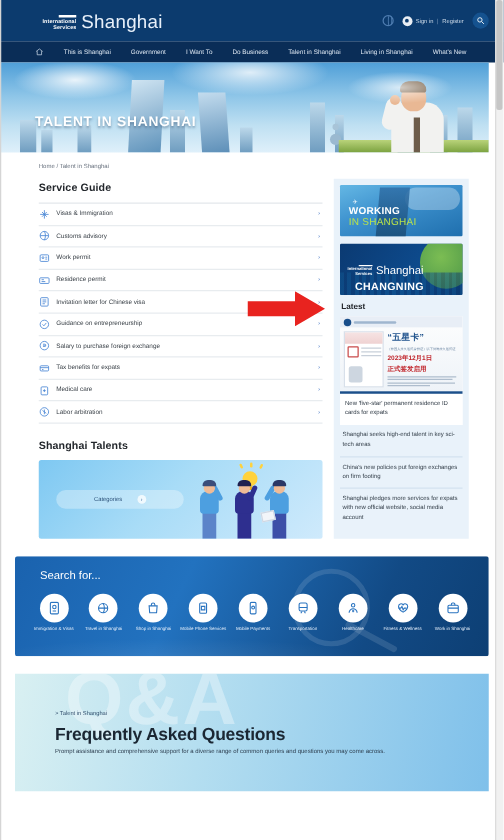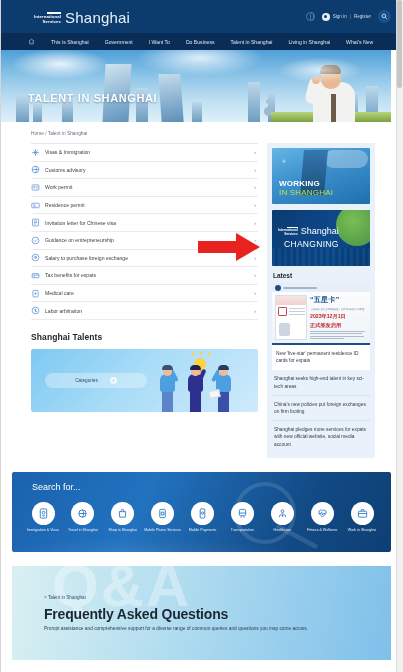--- a/index.html
+++ b/index.html
@@ -117,38 +117,38 @@
   .p3 .leg{left:2px;background:#3c4fa8;}
   .p3 .torso{left:0;background:#4d9fe0;}
   .p3 .hair{background:#2b3866;}
   .p3 .arm{left:-2px;background:#4d9fe0;transform:rotate(30deg);}
   .bulb{position:absolute;left:36px;bottom:42px;width:12px;height:12px;border-radius:50%;background:#ffd23d;}
   .bulb:after{content:"";position:absolute;left:4px;bottom:-3px;width:4px;height:3px;background:#e8ae1d;}
   .ray{position:absolute;background:#ffd23d;width:1.5px;height:4px;border-radius:1px;}
   .laptop{position:absolute;right:-4px;bottom:14px;width:11px;height:8px;background:#f2f5f9;border:1px solid #cfd8e4;transform:rotate(-12deg);}
 
   
-  .ban{height:56px;border-radius:1px;overflow:hidden;position:relative;margin-bottom:6px;}
+  .ban{height:41px;border-radius:1px;overflow:hidden;position:relative;margin-bottom:6px;}
   .ban1{background:linear-gradient(160deg,#64b7e4 0%,#3f93cf 40%,#1f6fae 100%);}
   .ban1 .b-tower{position:absolute;left:30px;top:2px;width:24px;height:45px;background:linear-gradient(180deg,#2f6fa8,#17486f);transform:skewX(-5deg);opacity:.85;}
   .ban1 .b-cloud{position:absolute;right:2px;top:2px;width:44px;height:18px;border-radius:10px;background:rgba(255,255,255,.3);}
   .ban1 .b-plane{position:absolute;left:10px;top:10px;font-size:5px;color:#fff;opacity:.85;}
   .b1-t1{position:absolute;left:7px;bottom:16px;font-size:8px;font-weight:700;color:#fff;letter-spacing:.2px;}
   .b1-t2{position:absolute;left:7px;bottom:7px;font-size:8px;font-weight:400;color:#b9e24a;letter-spacing:.2px;}
   .ban2{background:linear-gradient(120deg,#0b3a72 0%,#0d4a8c 60%,#0b3a72 100%);}
   .ban2 .b-circ{position:absolute;right:-8px;top:-6px;width:42px;height:42px;border-radius:50%;
     background:radial-gradient(circle at 40% 40%, #8fd24a, #4e9e3e);opacity:.85;}
   .ban2 .b-sky{position:absolute;left:0;bottom:0;width:100%;height:18px;
     background:repeating-linear-gradient(90deg,#10558f 0 3px,#0b3a72 3px 6px);opacity:.5;}
   .b2-row{position:absolute;left:6px;top:17px;display:flex;align-items:flex-end;gap:3px;}
   .b2-mark{display:flex;flex-direction:column;align-items:flex-end;line-height:1;}
   .b2-bar{width:11px;height:1.2px;background:#fff;margin-bottom:1px;}
   .b2-l{font-size:3.3px;color:#fff;font-weight:700;}
   .b2-city{font-size:9px;color:#fff;line-height:1;}
-  .b2-t{position:absolute;left:12px;top:29px;font-size:8.5px;font-weight:400;color:#fff;letter-spacing:.3px;text-align:center;}
+  .b2-t{position:absolute;left:12px;top:29px;font-size:8.5px;font-weight:700;color:#fff;letter-spacing:.3px;text-align:center;}
 
   h3.lat{font-size:6.5px;font-weight:700;color:#23272c;margin:4px 0 4px 1px;}
   .news-card{background:#fff;}
   .news-img{height:62px;position:relative;overflow:hidden;background:#f3f6f9;border-bottom:2px solid #1b4f8a;}
   .ni-head{height:9px;background:#e8eef6;display:flex;align-items:center;gap:2px;padding:0 3px;}
   .ni-badge{width:6px;height:6px;border-radius:50%;background:#1b4f8a;}
   .ni-hline{flex:1;height:2px;background:#9fb6cf;border-radius:1px;max-width:34px;}
   .ni-body{position:absolute;left:0;right:0;top:9px;bottom:0;background:linear-gradient(180deg,#fbfcfd,#eef3f8);display:flex;gap:3px;padding:3px;}
   .ni-card{width:32px;background:#fff;border:1px solid #d8e0ea;position:relative;}
   .ni-card .cc-red{height:9px;background:linear-gradient(180deg,#f6e3e3,#efd2d2);}
@@ -269,20 +269,21 @@
 
   <div class="crumb">
     <a href="#">Home</a>
     <span>/</span>
     <span>Talent in Shanghai</span>
   </div>
 
   <div class="main">
 
     <div class="left-col">
+      <h2 class="sec">Service Guide</h2>
 
       <div class="sg-list">
         <div class="sg-item">
           <svg class="sg-ic" viewBox="0 0 24 24" fill="none" stroke="#4a86d4" stroke-width="1.8">
               <path d="M12 3v18M3 12h18M7 7l10 10M17 7L7 17"></path>
             </svg>
           <span class="sg-label">Visas &amp; Immigration</span>
           <span class="sg-arrow">›</span>
         </div>
         <div class="sg-item">

